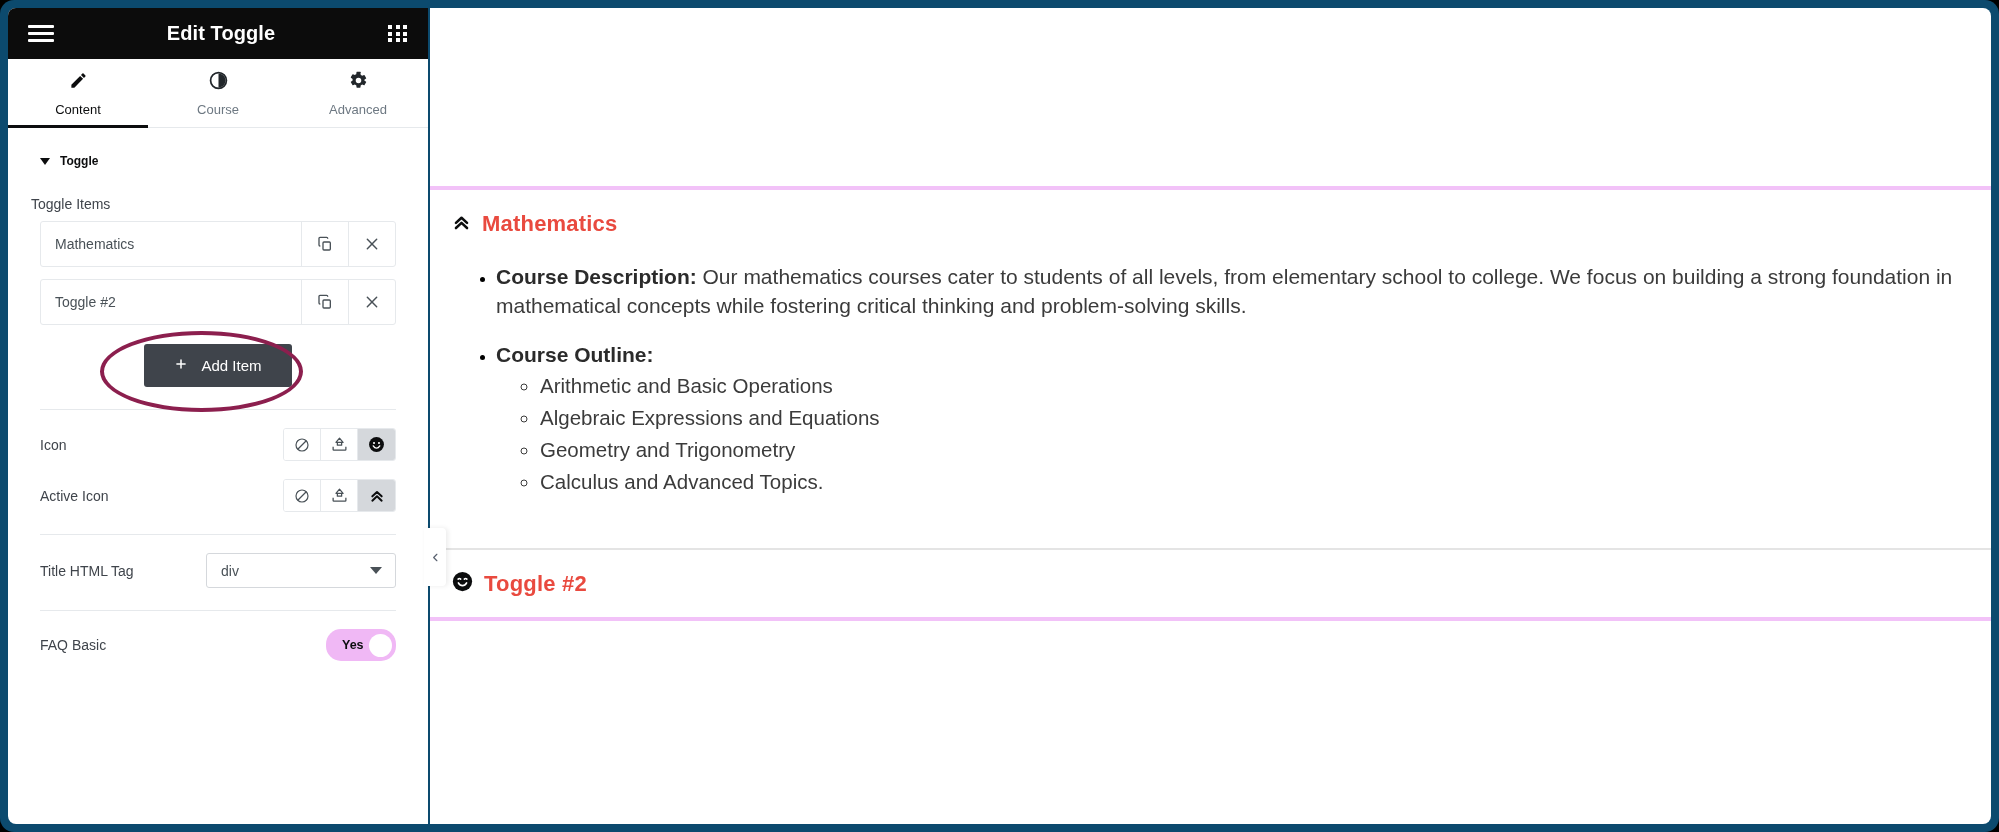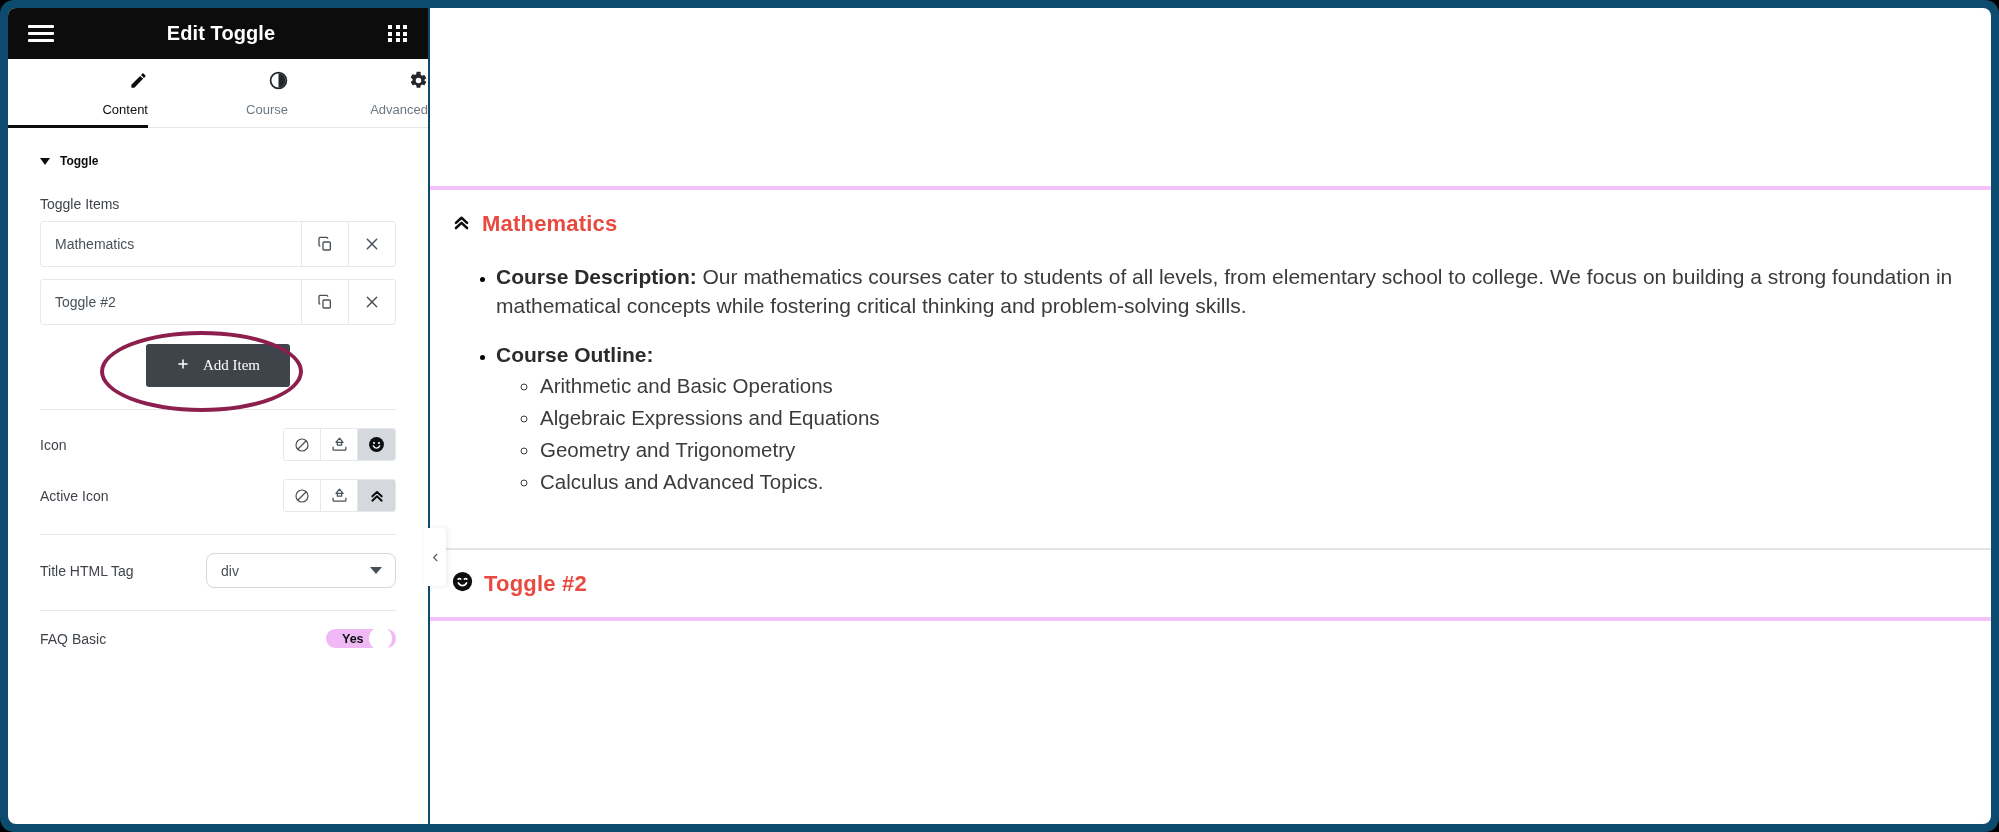--- a/index.html
+++ b/index.html
@@ -34,55 +34,55 @@
     color: #ffffff; font-size: 20px; font-weight: bold;
     letter-spacing: .1px; flex: 1; text-align: center;
   }
   .hamburger { width: 26px; display:flex; flex-direction:column; gap:4px; cursor:pointer; }
   .hamburger i { display:block; height:3px; background:#fff; border-radius:1px; }
   .grid-icon { width: 20px; display:grid; grid-template-columns: repeat(3,1fr); gap:2.5px; cursor:pointer; }
   .grid-icon i { display:block; width:4px; height:4px; background:#fff; }
 
   .tabs { display: flex; height: 69px; border-bottom: 1px solid #e6e9ec; background:#fff; }
   .tab {
-    flex: 1; display: flex; flex-direction: column; align-items: flex-end;
+    flex: 1; display: flex; flex-direction: column; align-items: center;
     justify-content: center; gap: 11px; cursor: pointer; position: relative;
     color: #6d7882; font-size: 13px;
   }
   .tab.active { color: #0c0d0e; }
   .tab.active::after {
     content:""; position:absolute; left:0; right:0; bottom:-1px; height:3px; background:#0c0d0e;
   }
   .tab .ti { height: 21px; display:flex; align-items:center; justify-content:center; }
   .tab svg { display:block; }
 
   .section-head {
     display:flex; align-items:center; gap:10px;
     padding: 26px 32px 0 32px;
   }
   .caret { width:0;height:0;border-left:5.5px solid transparent;border-right:5.5px solid transparent;border-top:7px solid #0c0d0e; }
   .section-head .lbl { font-size:12px; font-weight:bold; color:#0c0d0e; }
 
-  .field-label { padding: 28px 32px 9px 32px; font-size:14px; color:#3f444b; }
+  .field-label { padding: 28px 32px 9px 23px; font-size:14px; color:#3f444b; }
 
   .items { padding: 0 32px; }
   .repeater-row {
     display:flex; height:46px; margin-bottom:12px;
     border:1px solid #e6e9ec; border-radius:3px; background:#fff; overflow:hidden;
   }
   .repeater-title { flex:1; display:flex; align-items:center; padding-left:14px; font-size:14px; color:#495157; cursor:text; }
   .repeater-btn {
     width:47px; display:flex; align-items:center; justify-content:center;
     border-left:1px solid #e6e9ec; cursor:pointer; color:#495157;
   }
 
   .add-wrap { position:relative; padding: 7px 32px 0 32px; display:flex; justify-content:center; }
   .add-btn {
     background:#3f444b; color:#fff; border:none; border-radius:3px;
-    height:43px; padding:0 30px; font-size:15px; font-family:Liberation Serif, serif;
+    height:43px; padding:0 30px; font-size:15px; font-family:Liberation Sans, sans-serif;
     display:flex; align-items:center; gap:13px; cursor:pointer;
   }
   .ellipse {
     position:absolute; left:92px; top:-6px; width:203px; height:81px;
     border:4px solid #8c1f4e; border-radius:50%; pointer-events:none;
   }
 
   .divider { height:1px; background:#e6e9ec; margin: 22px 32px 0 32px; }
 
   .ctrl-row {
@@ -92,28 +92,28 @@
   .ctrl-label { font-size:14px; color:#3f444b; }
   .choices { display:flex; border-radius:3px; overflow:hidden; border:1px solid #e6e9ec; }
   .choice {
     width:37px; height:31px; display:flex; align-items:center; justify-content:center;
     background:#fff; border-right:1px solid #e6e9ec; cursor:pointer; color:#495157;
   }
   .choice:last-child { border-right:none; }
   .choice.selected { background:#d5d8dc; }
 
   .select-box {
-    width:190px; height:35px; border:1px solid #d5d8dc; border-radius:8px;
+    width:190px; height:35px; border:1px solid #d5d8dc; border-radius:3px;
     display:flex; align-items:center; justify-content:space-between;
     padding: 0 13px 0 14px; font-size:14px; color:#495157; background:#fff; cursor:pointer;
   }
   .sel-caret { width:0;height:0;border-left:6px solid transparent;border-right:6px solid transparent;border-top:7px solid #495157; }
 
   .switch {
-    width:70px; height:19px; border-radius:15px; background:#f0b8f5;
+    width:70px; height:32px; border-radius:15px; background:#f0b8f5;
     display:flex; align-items:center; justify-content:space-between;
     padding: 0 4px 0 0; cursor:pointer; position:relative;
   }
   .switch .sw-txt { font-size:12.5px; font-weight:bold; color:#0c0d0e; padding-left:16px; }
   .switch .knob { width:23px; height:23px; border-radius:50%; background:#fff; }
 
   
   .collapse-tab {
     position:absolute; left:424px; top:528px; width:22px; height:58px;
     background:#fff; border-radius:0 4px 4px 0;

